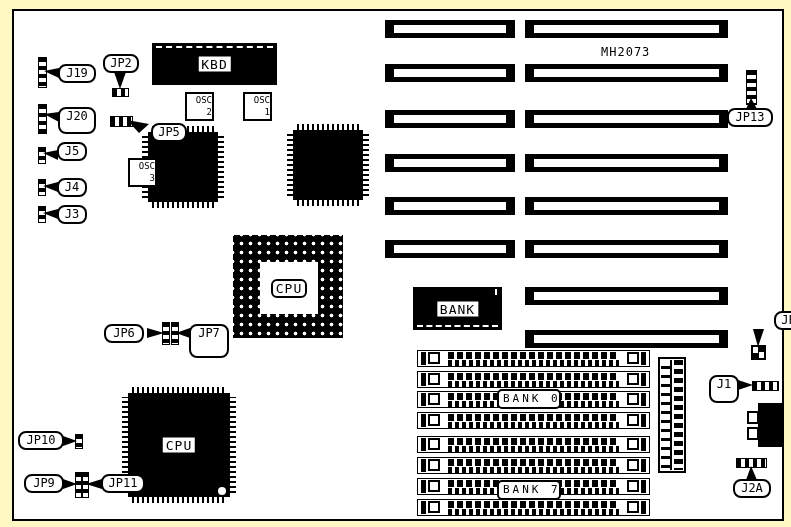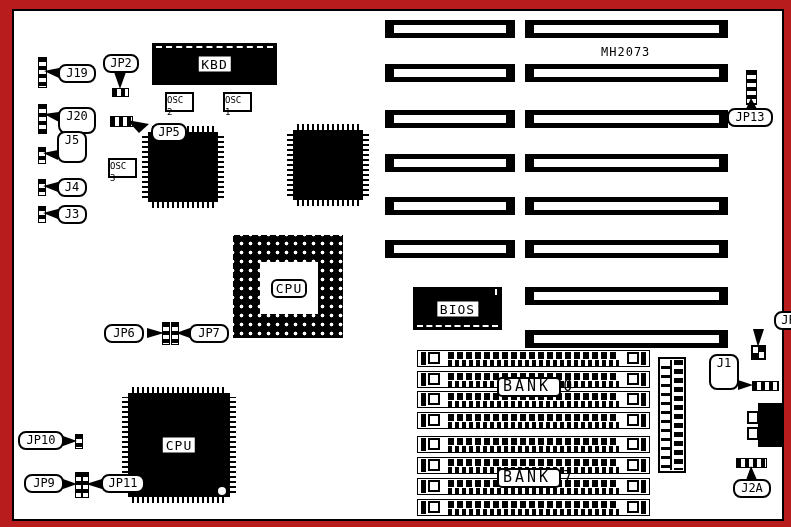--- a/index.html
+++ b/index.html
@@ -1,45 +1,45 @@
 <!DOCTYPE html>
 <html><head>
 <meta charset="utf-8">
 <style>
   * { margin:0; padding:0; box-sizing:border-box; }
   html,body { width:791px; height:527px; background:#fff; }
   body { font-family:"DejaVu Sans Mono", monospace; color:#000; }
-  .stage { position:relative; width:791px; height:527px; background:#b91c1c; overflow:hidden; }
+  .stage { position:relative; width:791px; height:527px; background:#fef9c3; overflow:hidden; }
   .board { position:absolute; left:12px; top:9px; width:772px; height:512px; border:2px solid #000; background:#fff; }
 
   
   .slot { position:absolute; height:18px; background:#000; z-index:2; }
   .slot .tongue { position:absolute; left:9px; right:9px; top:5px; height:8px; background:#fff; }
 
   
   .bubble { position:absolute; border:2px solid #000; border-radius:8px; background:#fff;
             font-size:12px; line-height:15px; padding:0 4px; text-align:center;
             white-space:nowrap; z-index:6; }
-  .bank-bubble { border-radius:5px; letter-spacing:3px; font-size:15px; }
+  .bank-bubble { border-radius:5px; letter-spacing:3px; font-size:11px;margin-top:12px; }
 
   
   .partnum { position:absolute; font-size:12px; letter-spacing:1px; z-index:3; }
 
   
   .chip { position:absolute; background:#000; z-index:2; }
   .chip-label { position:absolute; left:50%; top:50%; transform:translate(-50%,-50%);
                 background:#fff; color:#000; font-size:13px; line-height:15px;
                 padding:0 3px; letter-spacing:1px; white-space:nowrap; }
   .dash-top { position:absolute; left:4px; right:4px; top:3px; border-top:2px dashed #fff; }
   .dash-bottom { position:absolute; left:4px; right:4px; bottom:3px; border-top:2px dashed #fff; }
   .notch { position:absolute; background:#fff; }
 
   
-  .osc { position:absolute; width:29px; height:20px; border:2px solid #000; background:#fff;
-         font-size:9px; line-height:12px; text-align:left; z-index:3; }
+  .osc { position:absolute; width:29px; height:29px; border:2px solid #000; background:#fff;
+         font-size:9px; line-height:12px; text-align:right; z-index:3;margin-left:20px; }
 
   
   .qfp { position:absolute; z-index:2; }
   .qfp .body { position:absolute; left:6px; top:6px; right:6px; bottom:6px; background:#000; }
   .pins { position:absolute; }
   .pt { top:0; left:10px; right:10px; height:6px; background:repeating-linear-gradient(90deg,#000 0 2px,transparent 2px 5px); }
   .pb { bottom:0; left:10px; right:10px; height:6px; background:repeating-linear-gradient(90deg,#000 0 2px,transparent 2px 5px); }
   .pl { left:0; top:10px; bottom:10px; width:6px; background:repeating-linear-gradient(0deg,#000 0 2px,transparent 2px 5px); }
   .pr { right:0; top:10px; bottom:10px; width:6px; background:repeating-linear-gradient(0deg,#000 0 2px,transparent 2px 5px); }
   .pin1-dot { position:absolute; right:10px; bottom:8px; width:8px; height:8px; border-radius:50%; background:#fff; }
@@ -137,21 +137,21 @@
     </div>
 
   <div class="chip" style="left:152px;top:43px;width:125px;height:42px">
     <span class="dash-top"></span>
     <span class="chip-label">KBD</span>
   </div>
 
   <div class="chip" style="left:413px;top:287px;width:89px;height:43px">
     <span class="dash-bottom"></span>
     <span class="notch" style="right:5px;top:2px;width:2px;height:6px"></span>
-    <span class="chip-label">BIOS</span>
+    <span class="chip-label">BANK</span>
   </div>
 
   <div class="osc" style="left:165px;top:92px">
     <div>OSC</div>
     <div>2</div>
   </div>
   <div class="osc" style="left:223px;top:92px">
     <div>OSC</div>
     <div>1</div>
   </div>
@@ -299,27 +299,27 @@
     <polygon points="746,109 757,109 751,98" fill="#000"></polygon>
     <polygon points="753,329 764,329 758,347" fill="#000"></polygon>
     <polygon points="738,380 738,390 753,385" fill="#000"></polygon>
     <polygon points="746,480 757,480 751,466" fill="#000"></polygon>
   </svg>
 
   <div class="bubble" style="left:58px;top:64px;width:38px;height:19px">J19</div>
   <div class="bubble" style="left:103px;top:54px;width:36px;height:19px">JP2</div>
   <div class="bubble" style="left:58px;top:107px;width:38px;height:27px">J20</div>
   <div class="bubble" style="left:151px;top:123px;width:36px;height:19px">JP5</div>
-  <div class="bubble" style="left:57px;top:131px;width:30px;height:32px">J5</div>
+  <div class="bubble" style="left:57px;top:142px;width:30px;height:19px">J5</div>
   <div class="bubble" style="left:57px;top:178px;width:30px;height:19px">J4</div>
   <div class="bubble" style="left:57px;top:205px;width:30px;height:19px">J3</div>
   <div class="bubble" style="left:104px;top:324px;width:40px;height:19px">JP6</div>
-  <div class="bubble" style="left:189px;top:324px;width:40px;height:19px">JP7</div>
+  <div class="bubble" style="left:189px;top:324px;width:40px;height:34px">JP7</div>
   <div class="bubble" style="left:18px;top:431px;width:46px;height:19px">JP10</div>
   <div class="bubble" style="left:24px;top:474px;width:40px;height:19px">JP9</div>
   <div class="bubble" style="left:101px;top:474px;width:44px;height:19px">JP11</div>
   <div class="bubble" style="left:727px;top:108px;width:46px;height:19px">JP13</div>
   <div class="bubble" style="left:774px;top:311px;width:36px;height:19px">JP3</div>
-  <div class="bubble" style="left:709px;top:354px;width:30px;height:36px">J1</div>
+  <div class="bubble" style="left:709px;top:375px;width:30px;height:28px">J1</div>
   <div class="bubble" style="left:733px;top:479px;width:38px;height:19px">J2A</div>
   <div class="bubble bank-bubble" style="left:497px;top:377px;width:64px;height:20px">BANK 0</div>
   <div class="bubble bank-bubble" style="left:497px;top:468px;width:64px;height:20px">BANK 7</div>
 </div>
 
 </body></html>

